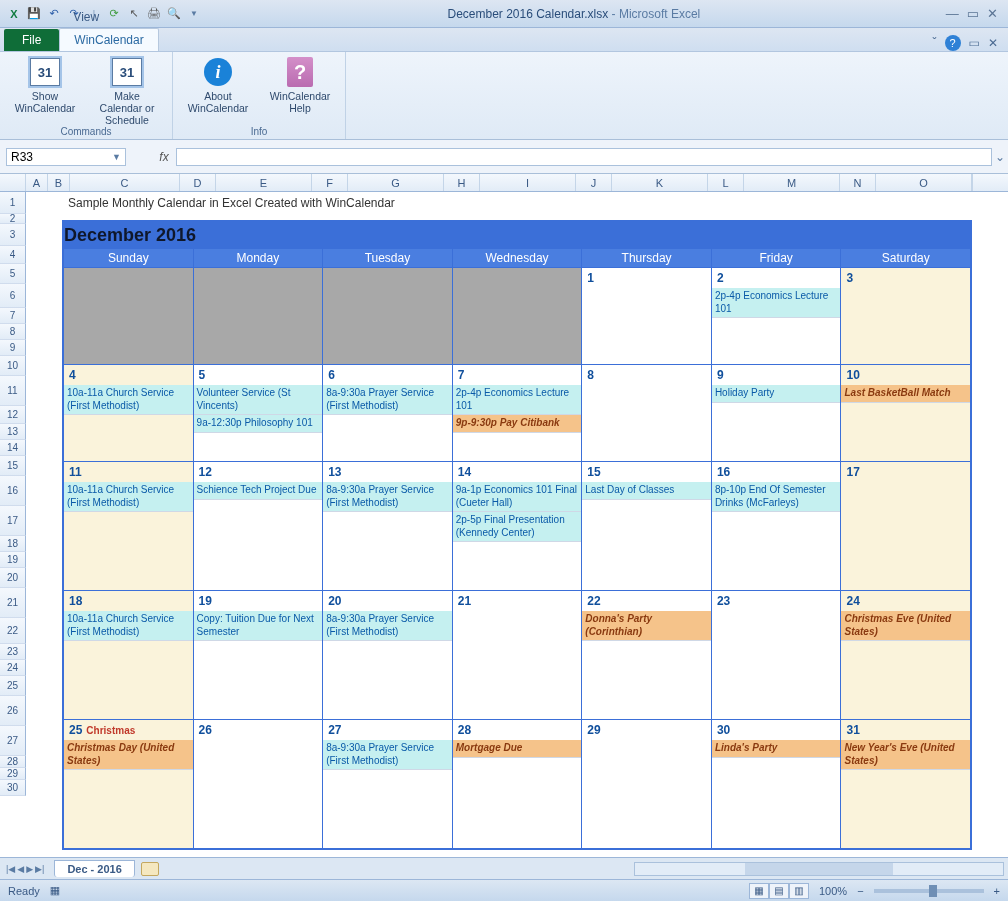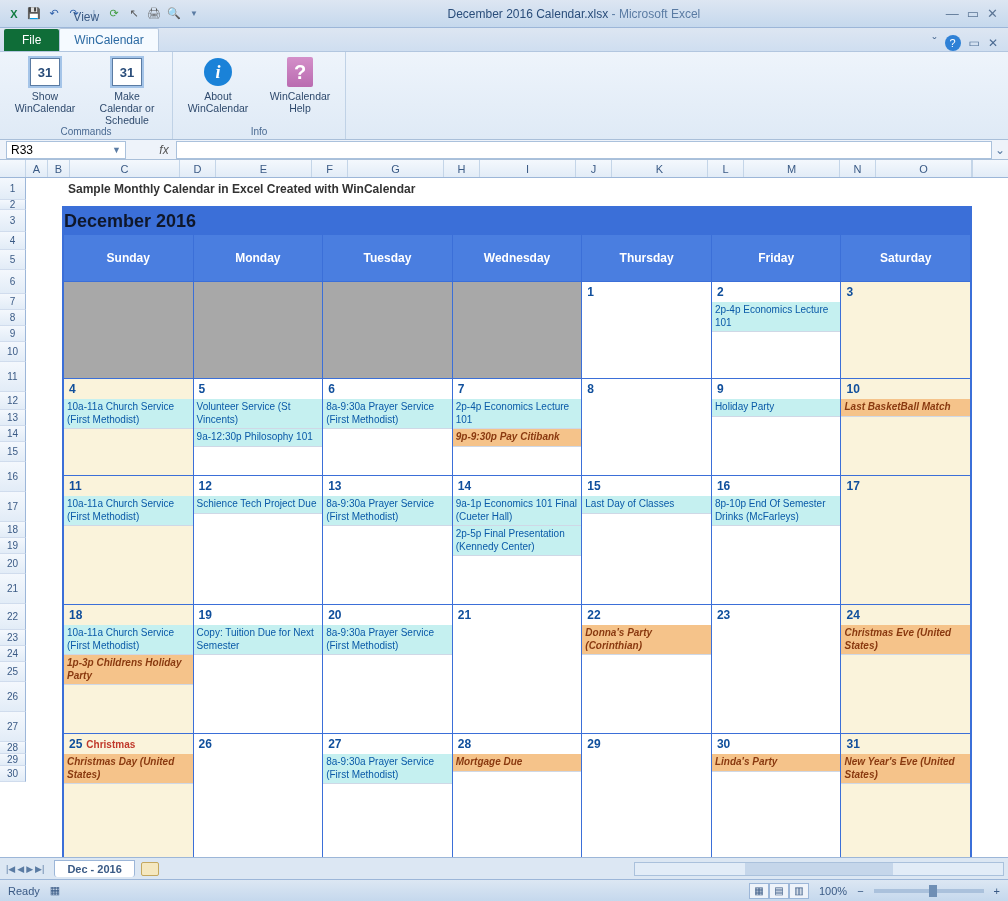--- a/index.html
+++ b/index.html
@@ -23,42 +23,42 @@
 .ribbon { height: 88px; background: linear-gradient(#eef4fb, #dfeaf6); border-bottom: 1px solid #a9bfd9; display: flex; }
 .group { border-right: 1px solid #c0d2e6; padding: 4px 10px 2px; display: flex; flex-direction: column; }
 .group .items { flex: 1; display: flex; gap: 12px; }
 .groupname { text-align: center; font-size: 10px; color: #4a6a92; }
 .rbtn { display: flex; flex-direction: column; align-items: center; width: 70px; font-size: 10.5px; color: #2f4a6d; text-align: center; gap: 2px; }
 .rbtn .bigico { width: 32px; height: 32px; display: flex; align-items: center; justify-content: center; font-size: 20px; }
 .cal31 { width: 30px; height: 28px; border: 1px solid #5a7ba3; background: #fff; font-weight: bold; font-size: 13px; color: #2a4d7a; display: flex; align-items: center; justify-content: center; box-shadow: 0 0 0 2px #a4c4e8; }
 .iinfo { width: 28px; height: 28px; border-radius: 50%; background: #1a82d8; color: #fff; font-weight: bold; font-style: italic; font-size: 18px; display: flex; align-items: center; justify-content: center; font-family: Georgia, serif; }
 .helpbook { width: 26px; height: 30px; background: linear-gradient(#d48fc9, #b96bb0); border-radius: 2px; display: flex; align-items: center; justify-content: center; color: #fff; font-weight: bold; }
 
-.fbar { height: 20px; background: #eef3fa; border-bottom: 1px solid #a9bfd9; display: flex; align-items: center; padding-left: 6px; font-size: 12px; }
+.fbar { height: 34px; background: #eef3fa; border-bottom: 1px solid #a9bfd9; display: flex; align-items: center; padding-left: 6px; font-size: 12px; }
 .namebox { width: 120px; background: #fff; border: 1px solid #aac1dc; height: 18px; padding: 0 4px; display: flex; align-items: center; justify-content: space-between; }
 .namebox .dd { color: #5a7ba3; font-size: 9px; }
 .fxico { width: 20px; height: 18px; border: 1px solid #aac1dc; background: #fff; margin-left: 6px; display: flex; align-items: center; justify-content: center; color: #555; font-size: 11px; border-radius: 50%;}
 .fxlabel { width: 24px; text-align: center; font-style: italic; color: #555; font-size: 12px; }
 .fxinput { flex: 1; background: #fff; border: 1px solid #aac1dc; height: 18px; }
 .fxdd { width: 16px; text-align: center; color: #5a7ba3; }
 
 .gridarea { flex: 1; display: flex; flex-direction: column; overflow: hidden; }
 .colheads { display: flex; background: linear-gradient(#f4f8fd, #e2ecf7); border-bottom: 1px solid #9cb6d8; height: 18px; font-size: 11px; color: #3a5a85; }
 .colheads div { border-right: 1px solid #c4d5e8; text-align: center; line-height: 18px; }
 .rownum { width: 26px; background: linear-gradient(#f4f8fd, #e2ecf7); border-right: 1px solid #9cb6d8; border-bottom: 1px solid #d0dced; text-align: center; font-size: 10px; color: #3a5a85; display: flex; align-items: center; justify-content: center; }
 .gridbody { flex: 1; display: flex; overflow: hidden; position: relative; }
 .rownums { display: flex; flex-direction: column; }
 .sheet { flex: 1; position: relative; overflow: hidden; }
 .sheet-scroll { position: absolute; inset: 0; overflow: auto; }
-.titlecell { font-weight: bold; font-size: 12px; color: #333; padding: 4px 6px; height: 22px; }
+.titlecell { font-weight: normal; font-size: 12px; color: #333; padding: 4px 6px; height: 22px; }
 
 .calwrap { margin: 0 0 0 36px; width: 910px; border: 2px solid #3b6fd8; }
 .calhead { background: #3b6fd8; color: #0f172a; font-weight: bold; font-size: 18px; padding: 3px 0; }
 .dayheads { display: flex; }
-.dayheads div { flex: 1; background: #4a7ee0; color: #fff; text-align: center; font-size: 12px; font-weight: bold; padding: 16px 0; border-right: 1px solid #3b6fd8; }
+.dayheads div { flex: 1; background: #4a7ee0; color: #fff; text-align: center; font-size: 12px; font-weight: normal; padding: 2px 0; border-right: 1px solid #3b6fd8; }
 .dayheads div:last-child { border-right: none; }
 .calgrid { display: flex; flex-direction: column; }
 .week { display: flex; border-top: 1px solid #3b6fd8; }
 .daycell { flex: 1; border-right: 1px solid #3b6fd8; min-height: 96px; position: relative; font-size: 10px; background: #fff; }
 .daycell:last-child { border-right: none; }
 .daycell.inactive { background: #a8a8a8; }
 .daycell.weekend { background: #faf3db; }
 .daynum { font-weight: bold; color: #104f9c; font-size: 12px; padding: 3px 5px; }
 .ev { padding: 2px 3px; line-height: 1.25; border-bottom: 1px solid #cfd8e6; }
 .ev.cyan { background: #c5f0f0; color: #0a5aa8; }
@@ -325,21 +325,20 @@
                   <div class="ev cyan">8p-10p End Of Semester Drinks (McFarleys)</div>
                 </div>
                 <div class="daycell weekend">
                   <div class="daynum">17</div>
                 </div>
               </div>
               <div class="week short">
                 <div class="daycell weekend">
                   <div class="daynum">18</div>
                   <div class="ev cyan">10a-11a Church Service (First Methodist)</div>
-                  <div class="ev orange">1p-3p Childrens Holiday Party</div>
                 </div>
                 <div class="daycell">
                   <div class="daynum">19</div>
                   <div class="ev cyan">Copy: Tuition Due for Next Semester</div>
                 </div>
                 <div class="daycell">
                   <div class="daynum">20</div>
                   <div class="ev cyan">8a-9:30a Prayer Service (First Methodist)</div>
                 </div>
                 <div class="daycell">

